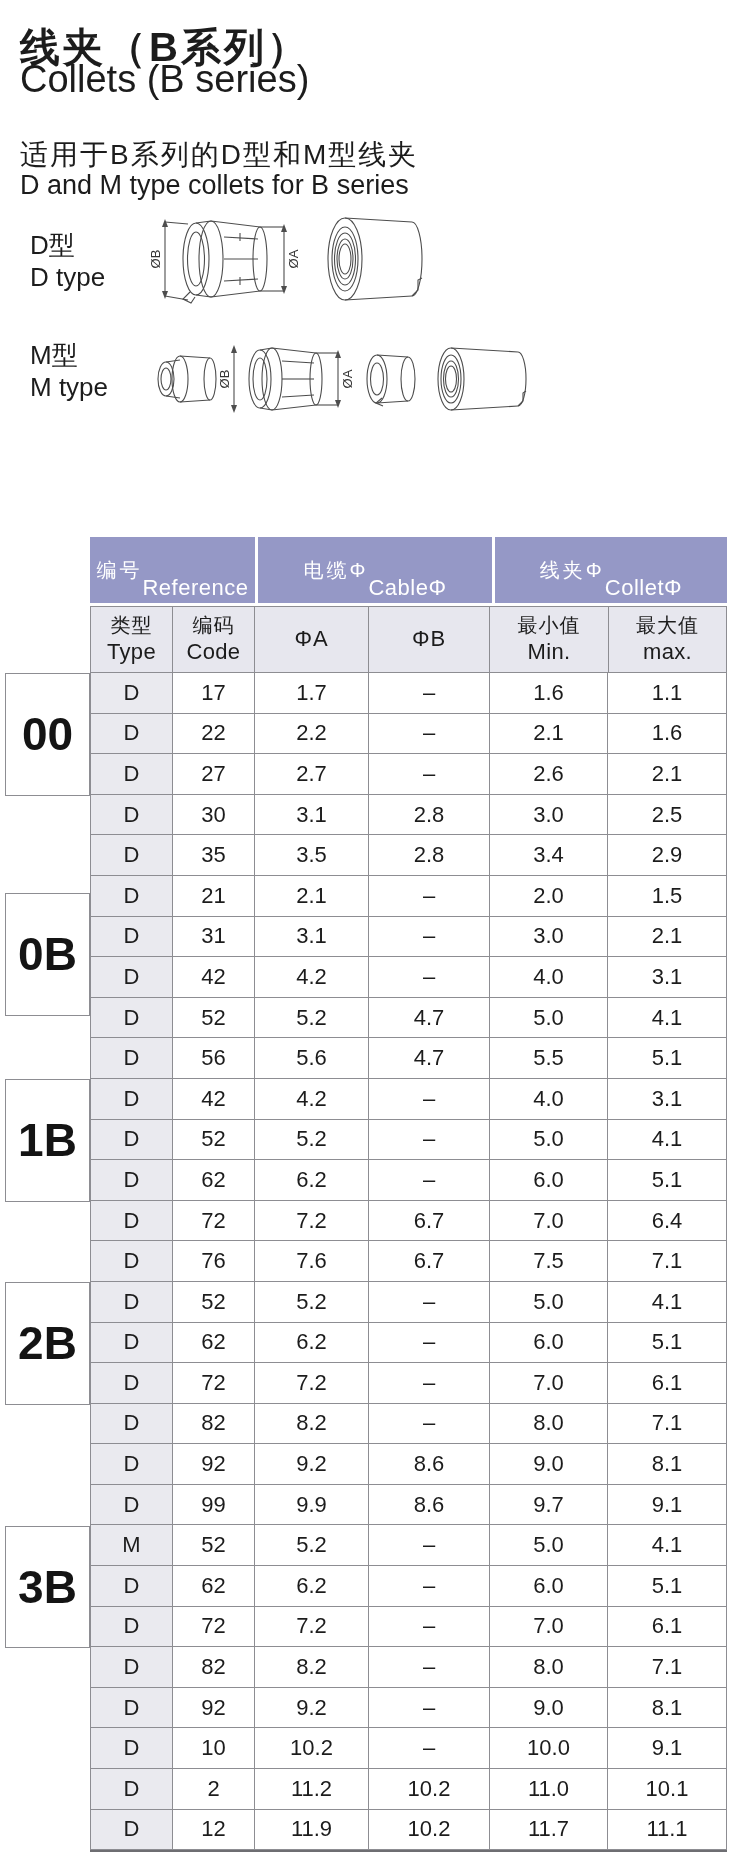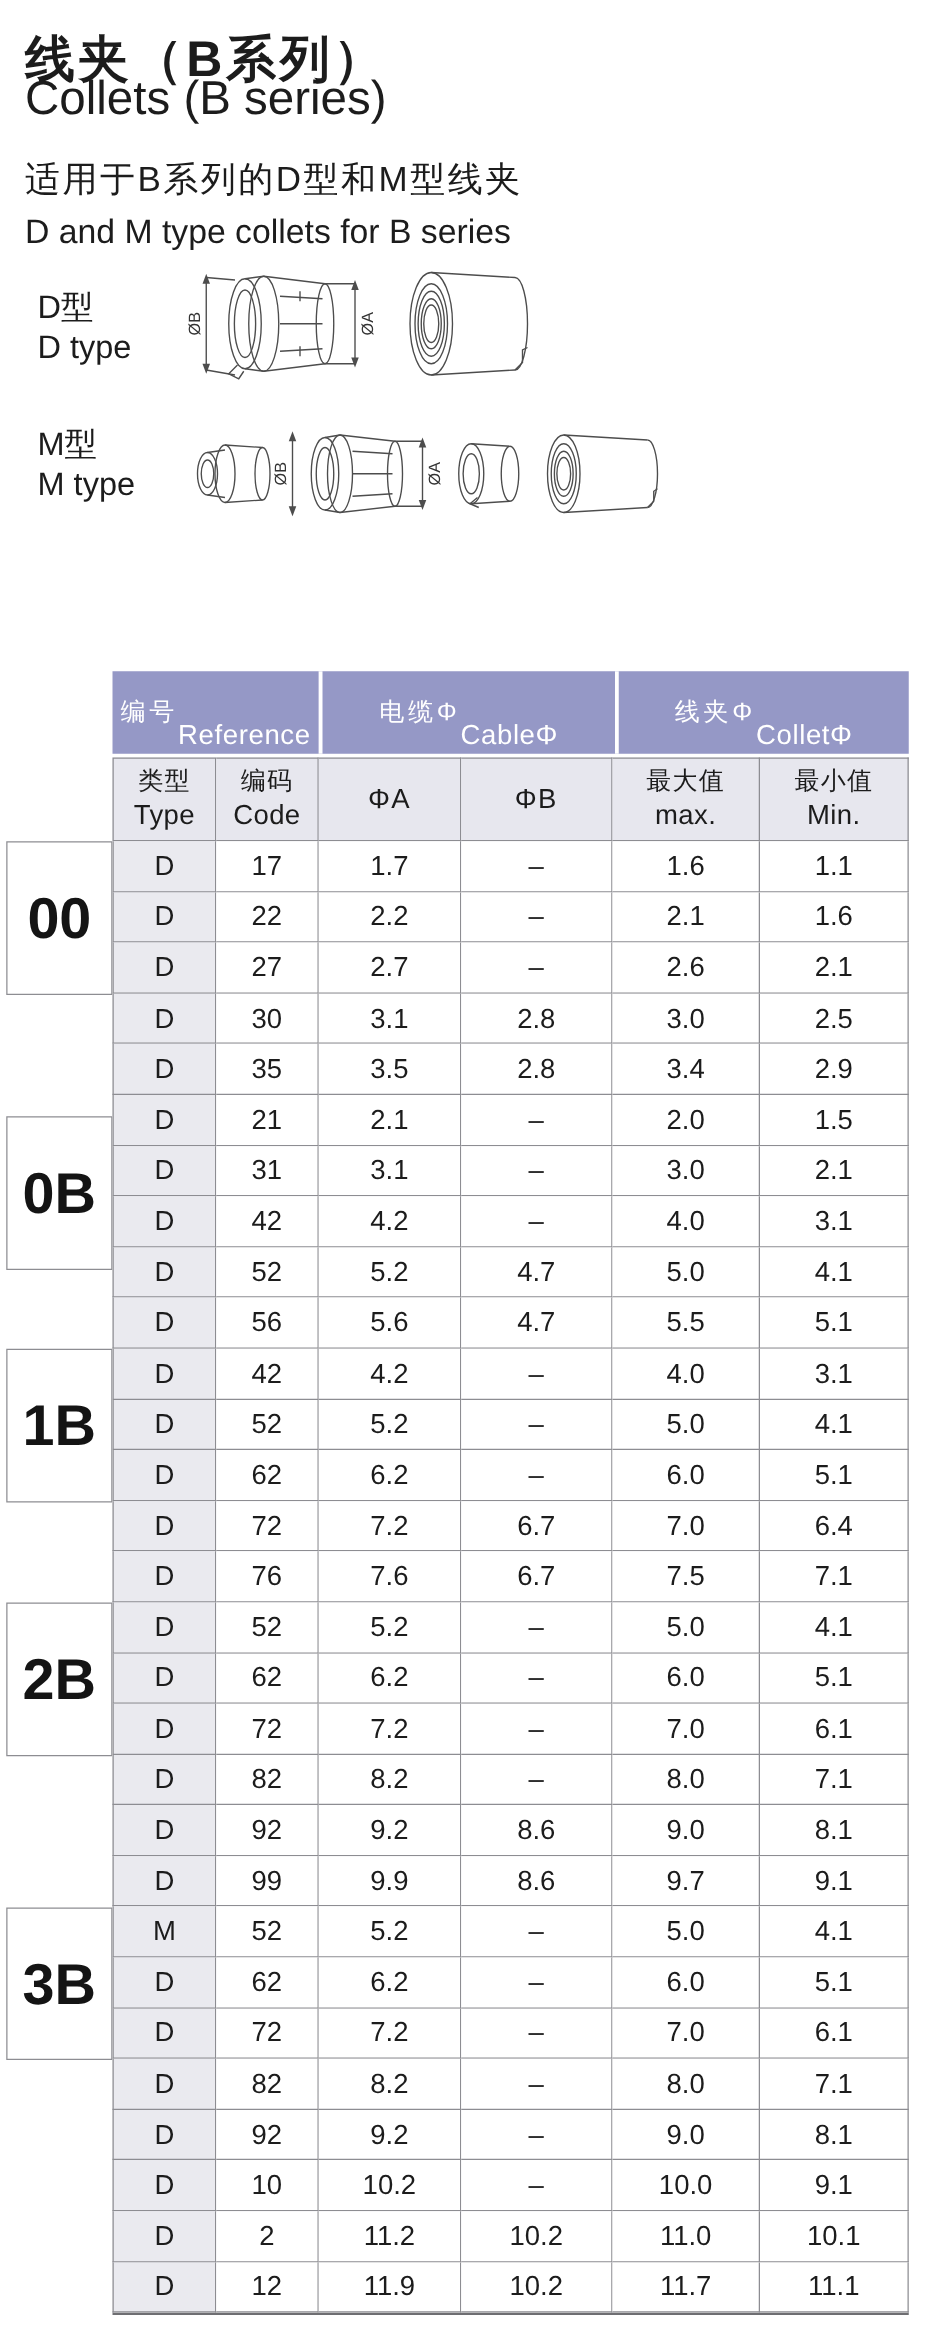--- a/index.html
+++ b/index.html
@@ -7,21 +7,21 @@
   body {
     width:740px; height:1860px; background:#ffffff;
     font-family:"Liberation Sans","DejaVu Sans",sans-serif;
     color:#1c1c1c;
   }
   .page { position:relative; width:740px; height:1860px; overflow:hidden; background:#fff; }
 
   
   .title-zh { position:absolute; left:20px; top:20px;  font-size:40px; font-weight:bold; letter-spacing:3px; }
   .title-en { position:absolute; left:20px; top:58px; font-size:38px; font-weight:normal; }
-  .subtitle-zh { position:absolute; left:20px; top:125px; font-size:28px; font-weight:500; letter-spacing:2px; }
+  .subtitle-zh { position:absolute; left:20px; top:136px; font-size:28px; font-weight:500; letter-spacing:2px; }
   .subtitle-en { position:absolute; left:20px; top:170px; font-size:27px; }
 
   
   .fig-label { position:absolute; left:30px; font-size:26px; line-height:1.22; }
   .fig-label.d { top:230px; }
   .fig-label.m { top:340px; }
 
   svg.diagram { position:absolute; }
   .diagram.d { left:148px; top:208px; }
   .diagram.m { left:146px; top:326px; }
@@ -200,27 +200,27 @@
       <div class="h2cell w2">
         <div class="zh">编码</div>
         <div class="en">Code</div>
       </div>
       <div class="h2cell w3">
         <div class="single">ΦA</div>
       </div>
       <div class="h2cell w4">
         <div class="single">ΦB</div>
       </div>
+      <div class="h2cell w6">
+        <div class="zh">最小值</div>
+        <div class="en">Min.</div>
+      </div>
       <div class="h2cell w5">
         <div class="zh">最大值</div>
         <div class="en">max.</div>
-      </div>
-      <div class="h2cell w6">
-        <div class="zh">最小值</div>
-        <div class="en">Min.</div>
       </div>
     </div>
     <div id="rows">
         <div class="drow">
           <div class="dcell w1">D</div>
           <div class="dcell w2">17</div>
           <div class="dcell w3">1.7</div>
           <div class="dcell w4">–</div>
           <div class="dcell w5">1.6</div>
           <div class="dcell w6">1.1</div>

